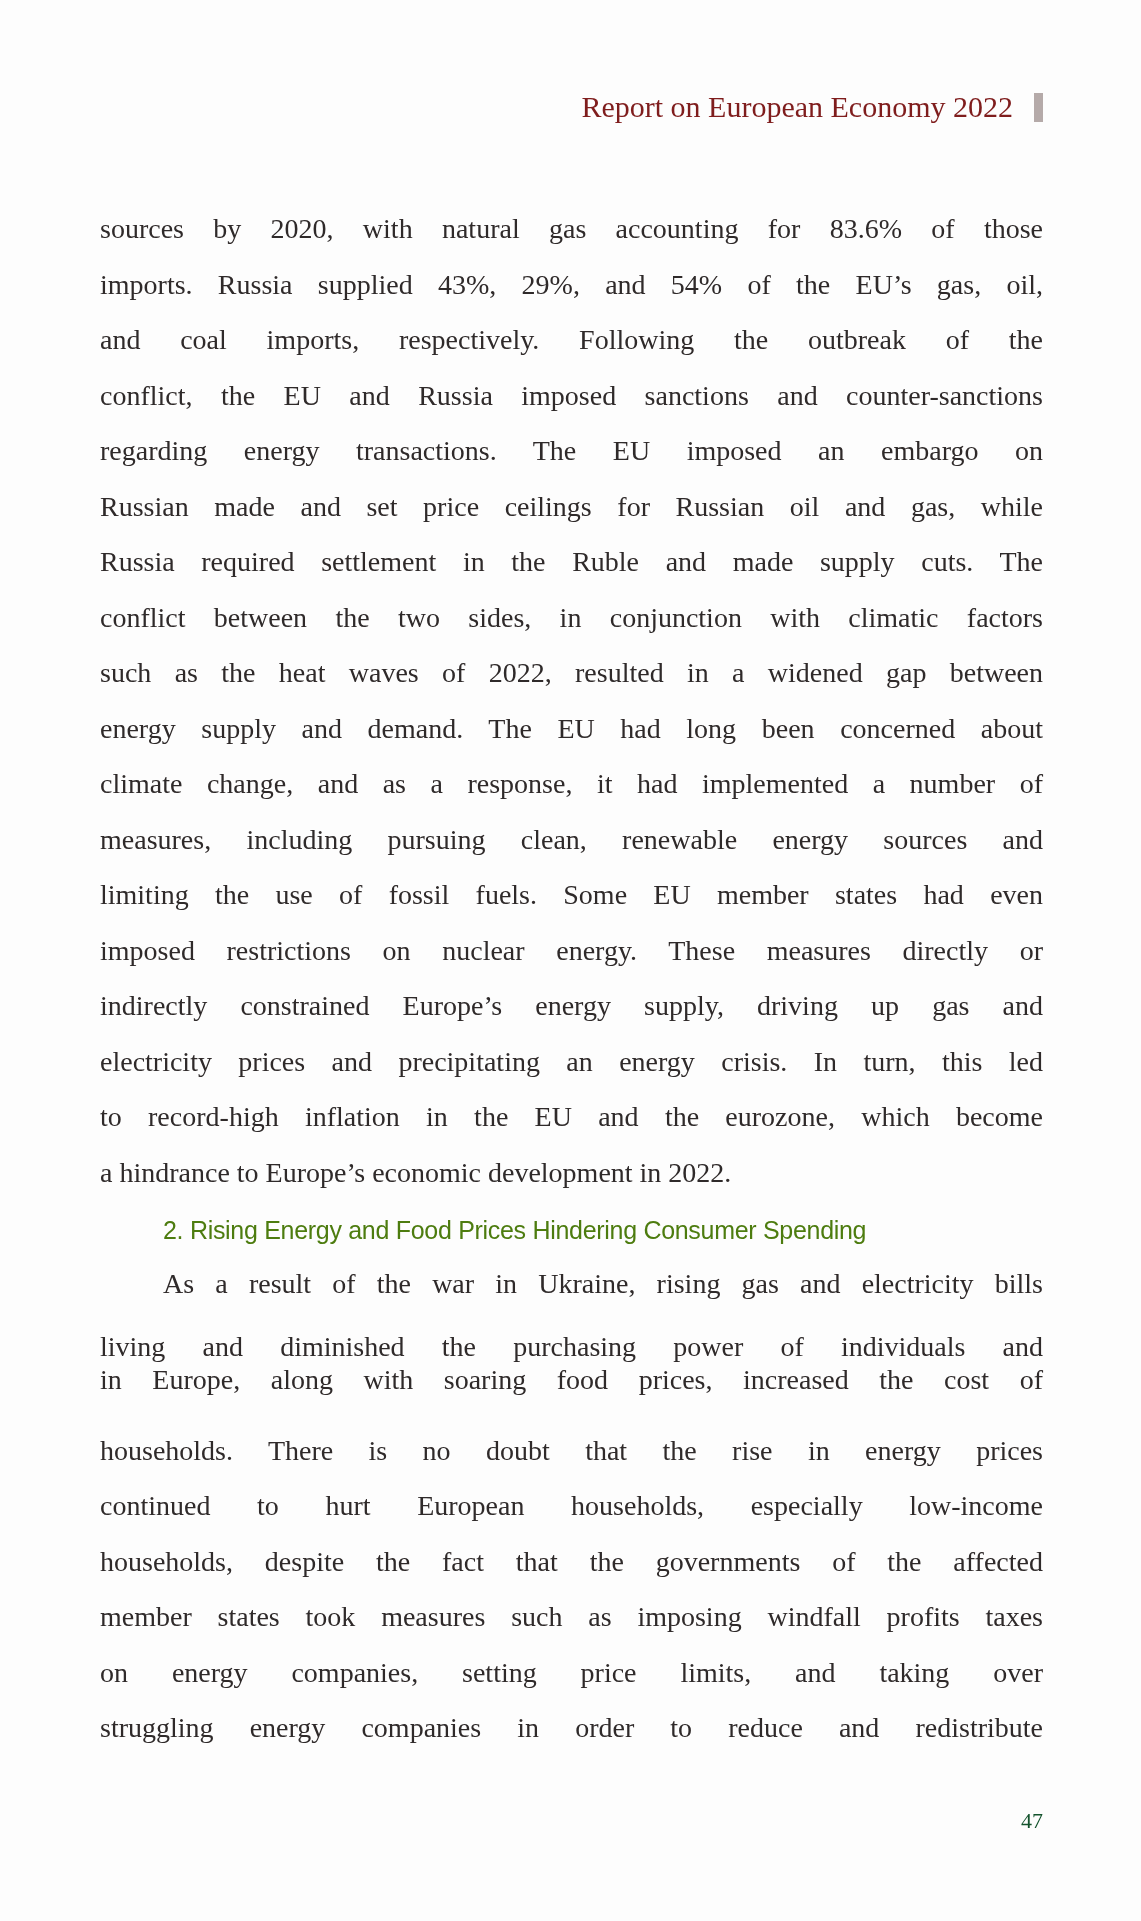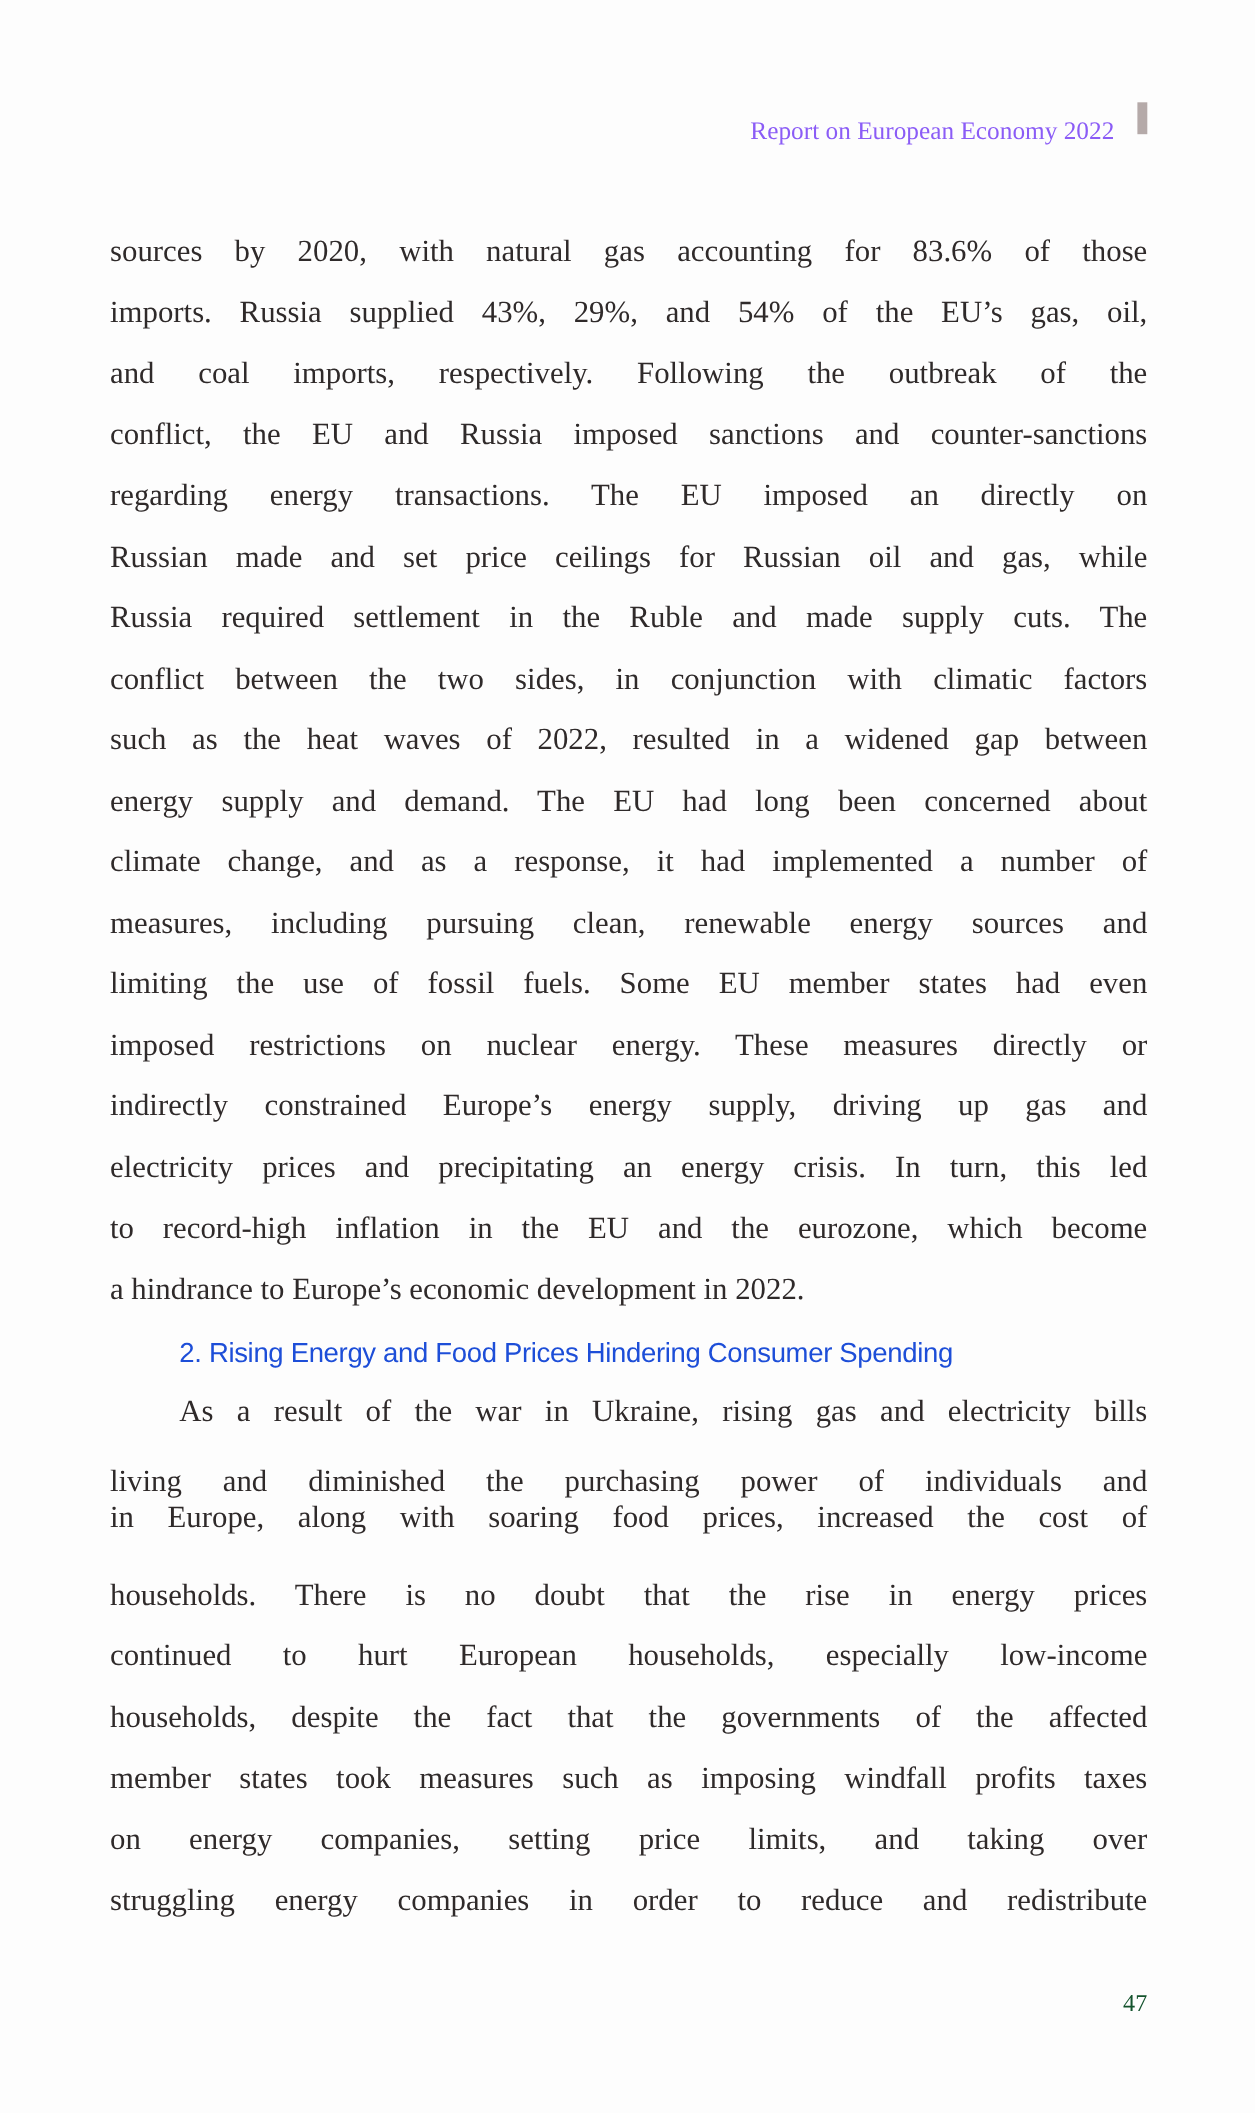--- a/index.html
+++ b/index.html
@@ -1,62 +1,62 @@
 <!DOCTYPE html>
 <html><head>
 <meta charset="utf-8">
 <style>
   html, body { margin: 0; padding: 0; }
   body {
     width: 1141px; height: 1921px; background: #fdfdfd; position: relative; overflow: hidden;
     color: #2f2a2a;
   }
   .running-header {
-    position: absolute; right: 128px; top: 104px;
-    font-family: "Liberation Serif", serif; font-size: 23px; line-height: 30px;
-    color: #8b5cf6; white-space: nowrap;
+    position: absolute; right: 128px; top: 92px;
+    font-family: "Liberation Serif", serif; font-size: 30px; line-height: 30px;
+    color: #7f1d1d; white-space: nowrap;
   }
   .header-bar {
     position: absolute; left: 1034px; top: 93px; width: 9px; height: 29px;
     background: #b5aaa9;
   }
   .body-text {
     position: absolute; left: 100px; width: 943px;
     font-family: "Liberation Serif", serif; font-size: 28px;
     color: #2f2a2a;
   }
   .line {
     position: absolute; left: 0; width: 943px; height: 40px; line-height: 40px;
     white-space: nowrap; text-align: justify; text-align-last: justify;
   }
   .line.last { text-align-last: left; }
   .line.indent { left: 63px; width: 880px; }
   .subheading {
     position: absolute; left: 163px; width: 880px; height: 40px; line-height: 40px;
-    font-family: "Liberation Sans", sans-serif; font-size: 25px; color: #1d4ed8;
+    font-family: "Liberation Sans", sans-serif; font-size: 25px; color: #4d7c0f;
     white-space: nowrap; letter-spacing: -0.3px;
   }
   .page-number {
     position: absolute; right: 98px; top: 1806px;
     font-family: "Liberation Serif", serif; font-size: 22px; line-height: 30px; color: #14532d;
   }
 </style>
 </head>
 <body>
 
 <div class="running-header">Report on European Economy 2022</div>
 <div class="header-bar"></div>
 
 <div class="body-text">
   <div>
     <div class="line" style="top:209px">sources by 2020, with natural gas accounting for 83.6% of those</div>
     <div class="line" style="top:264.5px">imports. Russia supplied 43%, 29%, and 54% of the EU’s gas, oil,</div>
     <div class="line" style="top:320px">and coal imports, respectively. Following the outbreak of the</div>
     <div class="line" style="top:375.5px">conflict, the EU and Russia imposed sanctions and counter-sanctions</div>
-    <div class="line" style="top:431px">regarding energy transactions. The EU imposed an directly on</div>
+    <div class="line" style="top:431px">regarding energy transactions. The EU imposed an embargo on</div>
     <div class="line" style="top:486.5px">Russian made and set price ceilings for Russian oil and gas, while</div>
     <div class="line" style="top:542px">Russia required settlement in the Ruble and made supply cuts. The</div>
     <div class="line" style="top:597.5px">conflict between the two sides, in conjunction with climatic factors</div>
     <div class="line" style="top:653px">such as the heat waves of 2022, resulted in a widened gap between</div>
     <div class="line" style="top:708.5px">energy supply and demand. The EU had long been concerned about</div>
     <div class="line" style="top:764px">climate change, and as a response, it had implemented a number of</div>
     <div class="line" style="top:819.5px">measures, including pursuing clean, renewable energy sources and</div>
     <div class="line" style="top:875px">limiting the use of fossil fuels. Some EU member states had even</div>
     <div class="line" style="top:930.5px">imposed restrictions on nuclear energy. These measures directly or</div>
     <div class="line" style="top:986px">indirectly constrained Europe’s energy supply, driving up gas and</div>

